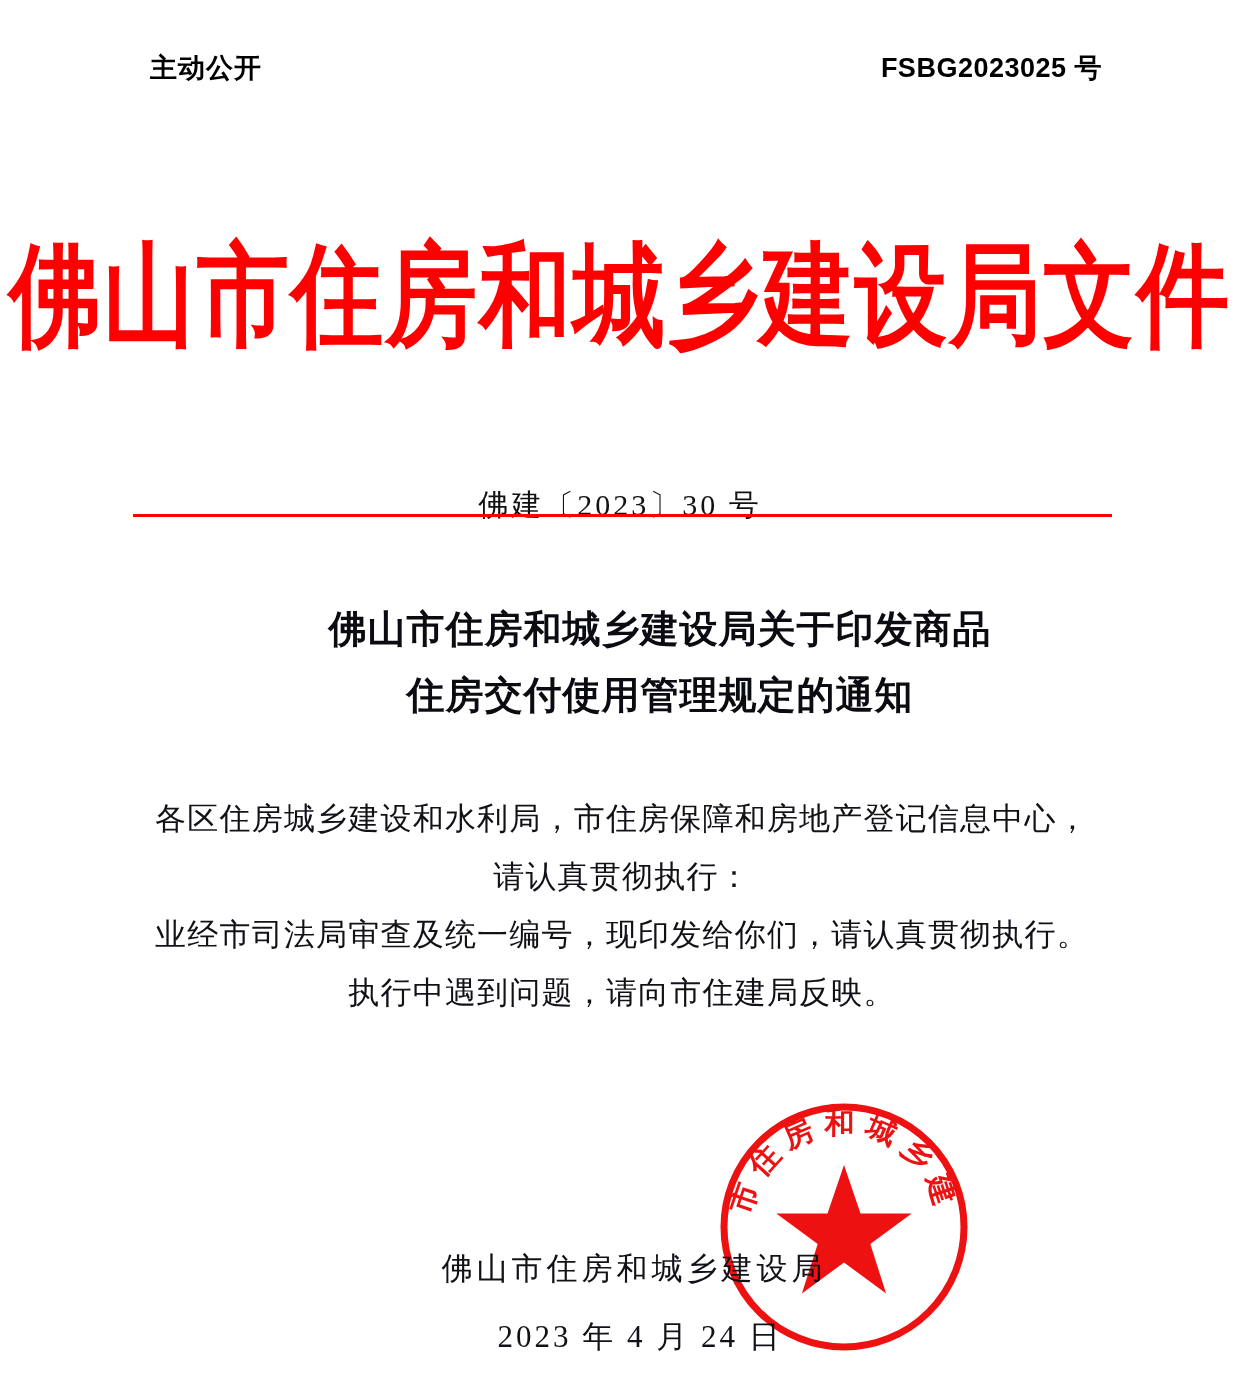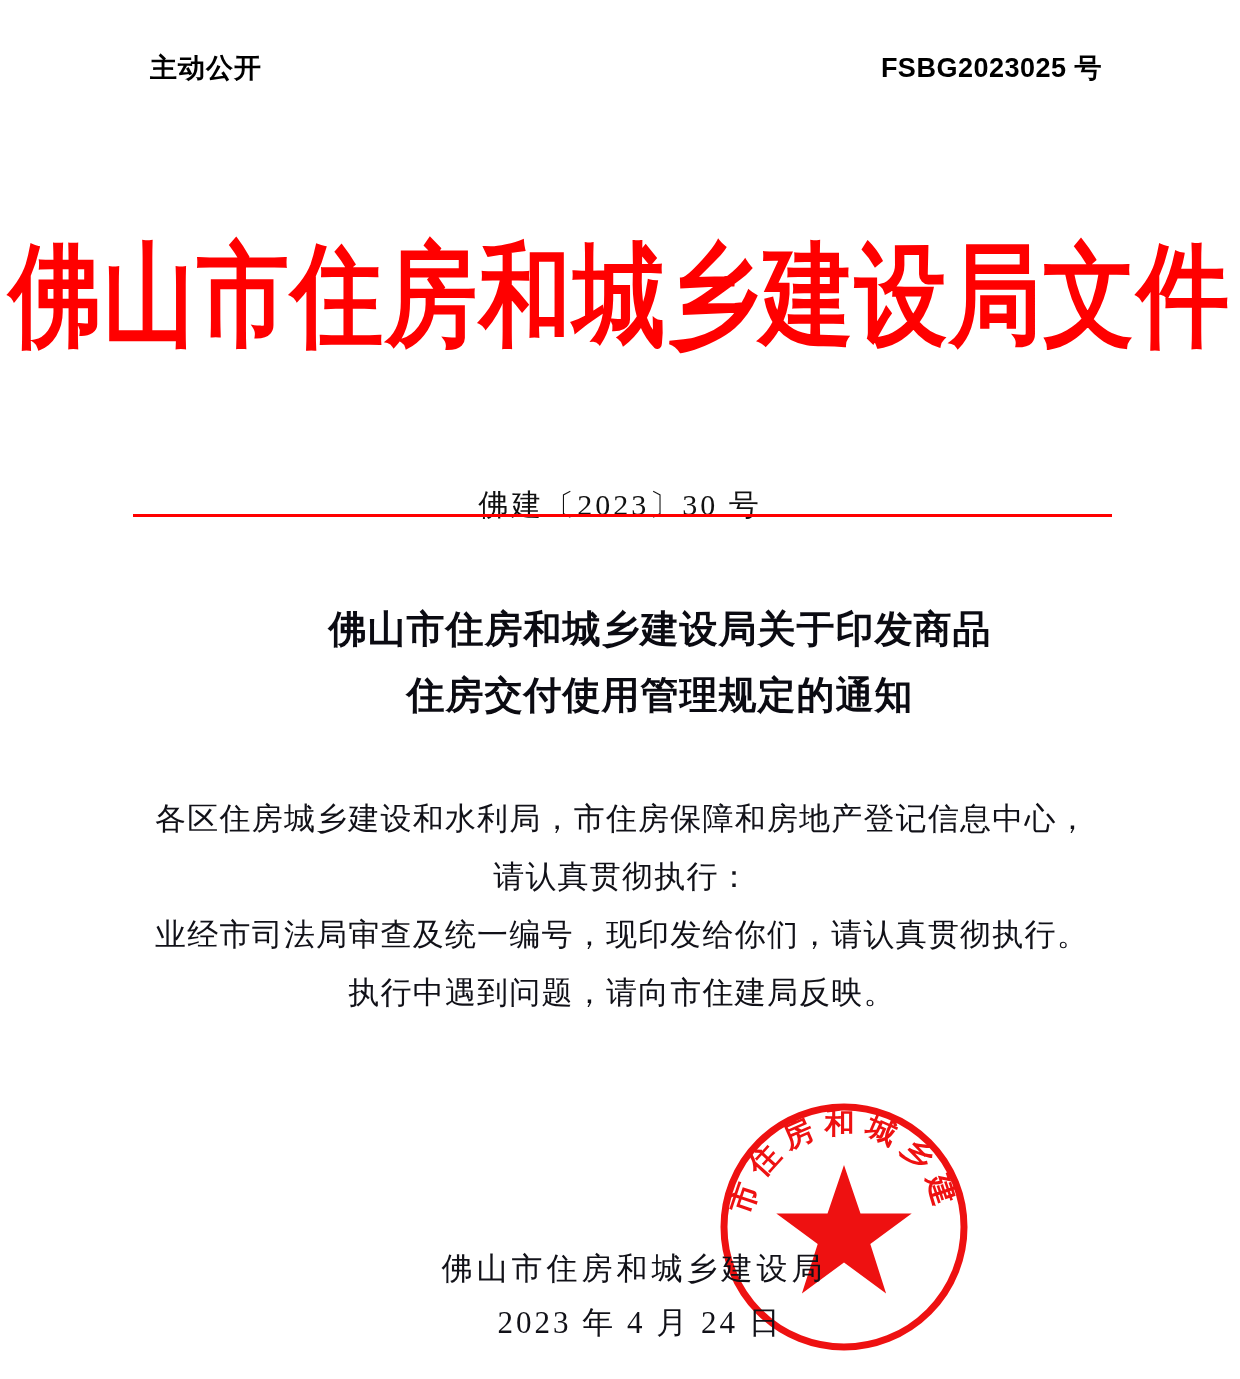--- a/index.html
+++ b/index.html
@@ -137,21 +137,21 @@
     z-index: 4;
   }
   .sign-org {
     display: block;
     white-space: nowrap;
     padding-left: 28px;
   }
   .sign-date {
     display: block;
     white-space: nowrap;
-    margin-top: 12px;
+    margin-top: 26px;
     padding-left: 40px;
     letter-spacing: 3px;
   }
 
   
   .seal {
     position: absolute;
     left: 720px;
     top: 1103px;
     width: 248px;

